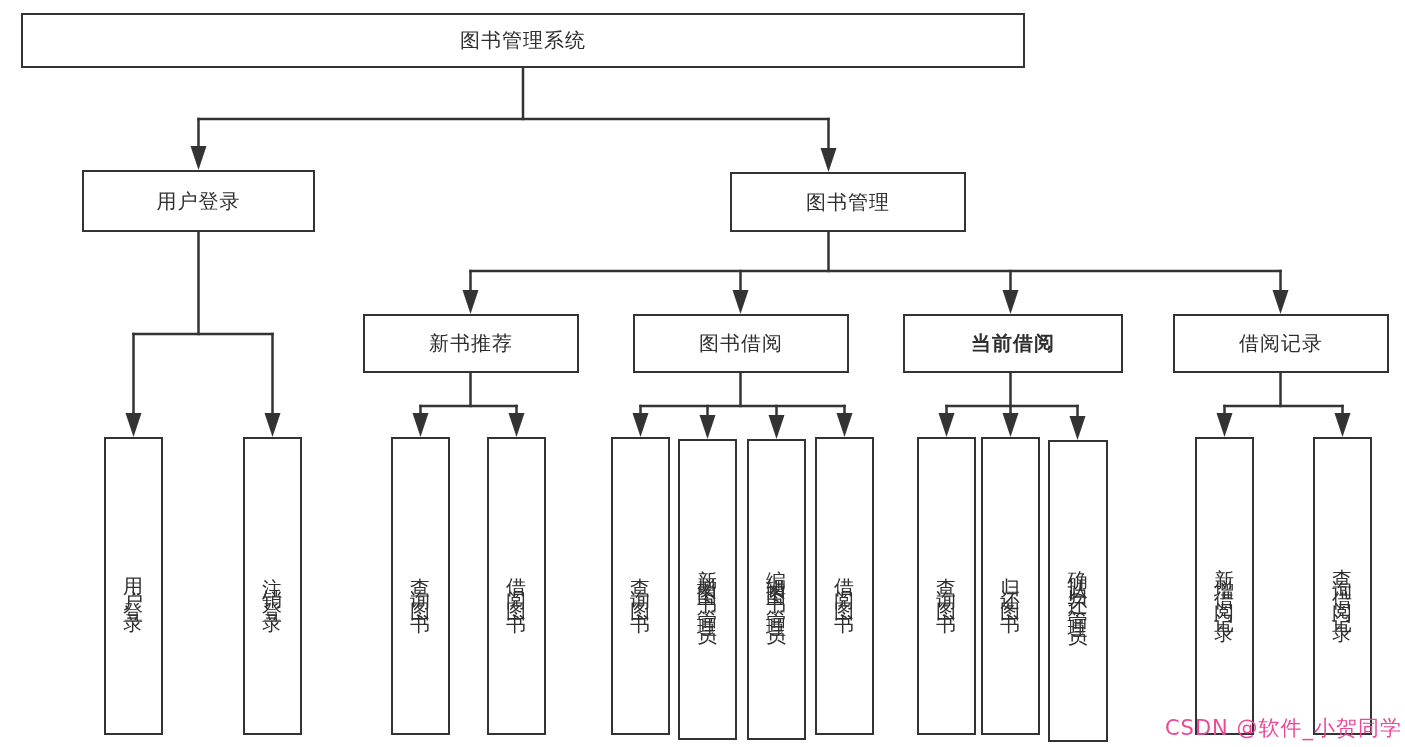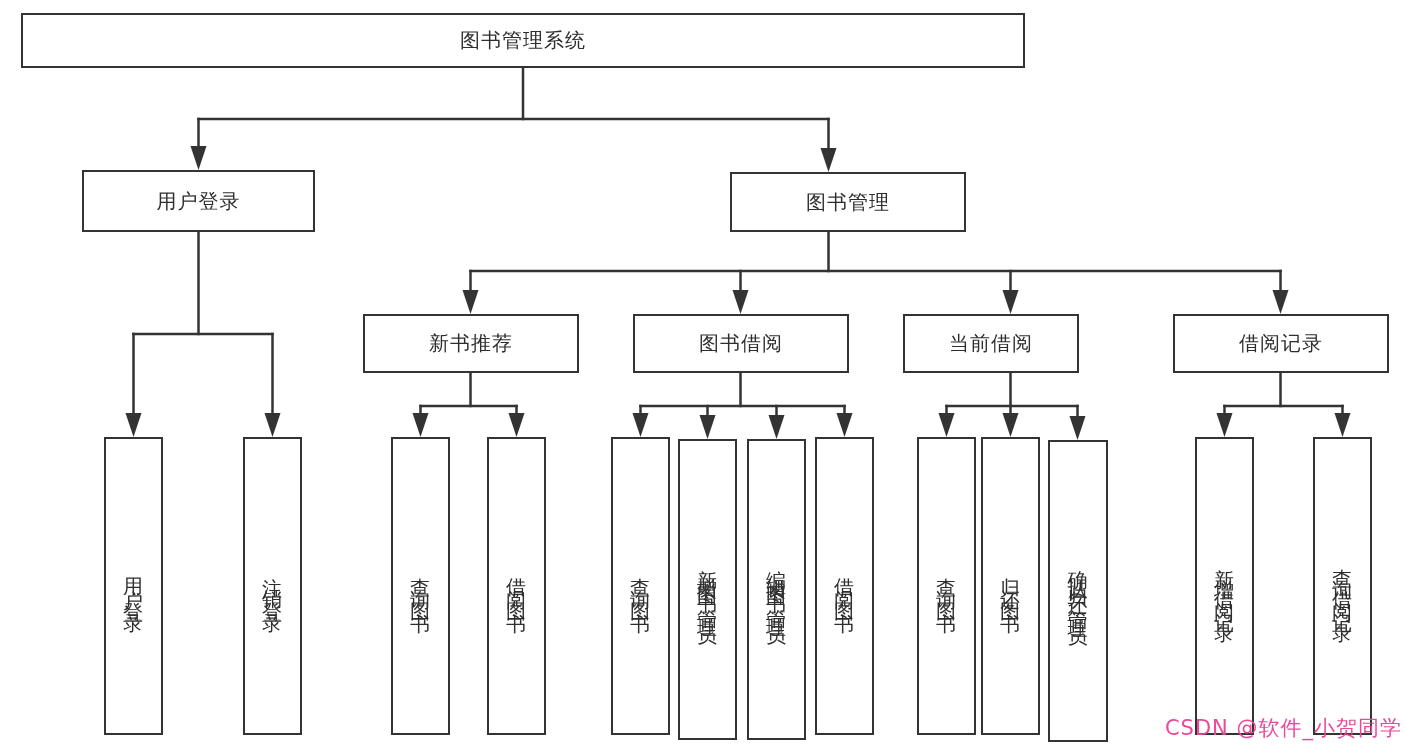--- a/index.html
+++ b/index.html
@@ -96,21 +96,21 @@
   <div class="box hbox" style="left:712px;top:172px;width:236px;height:60px;margin-left:18px;">
     <span>图书管理</span>
   </div>
 
   <div class="box hbox" style="left:633px;top:314px;width:216px;height:59px;">
     <span>图书借阅</span>
   </div>
   <div class="box hbox" style="left:363px;top:314px;width:216px;height:59px;">
     <span>新书推荐</span>
   </div>
-  <div class="box hbox" style="left:903px;top:314px;width:176px;height:59px;">
+  <div class="box hbox" style="left:903px;top:314px;width:220px;height:59px;font-weight:bold;">
     <span>当前借阅</span>
   </div>
   <div class="box hbox" style="left:1173px;top:314px;width:216px;height:59px;font-family:Liberation Serif, serif;">
     <span>借阅记录</span>
   </div>
 
   <div class="box vbox" style="left:104px;top:437px;width:59px;height:298px;">
     <span>用户登录</span>
   </div>
   <div class="box vbox" style="left:243px;top:437px;width:59px;height:298px;">

